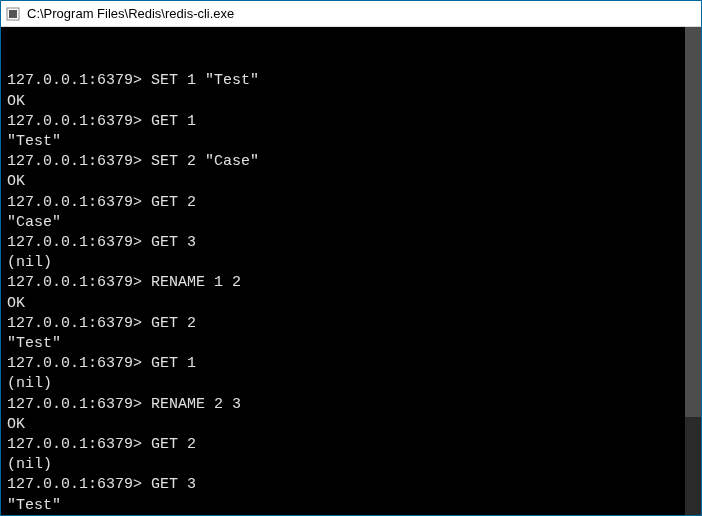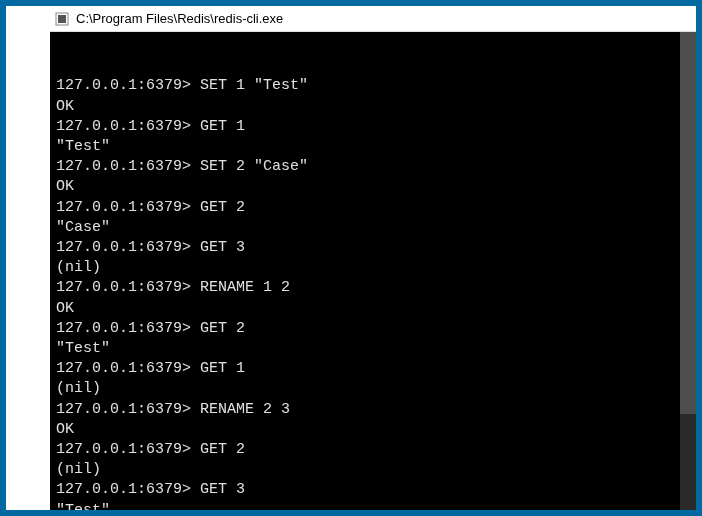--- a/index.html
+++ b/index.html
@@ -12,22 +12,21 @@
       height: 516px;
       background: #ffffff;
       font-family: "Consolas", "Courier New", monospace;
       overflow: hidden;
     }
     .window {
       width: 100%;
       height: 100%;
       display: flex;
       flex-direction: column;
-      border: 6px solid #0369a1;
-      padding-left: 44px;
+      border: 1px solid #0369a1;
     }
     .title-bar {
       background: #ffffff;
       height: 26px;
       display: flex;
       align-items: center;
       padding: 0 4px;
       border-bottom: 1px solid #dddddd;
     }
     .app-icon {

